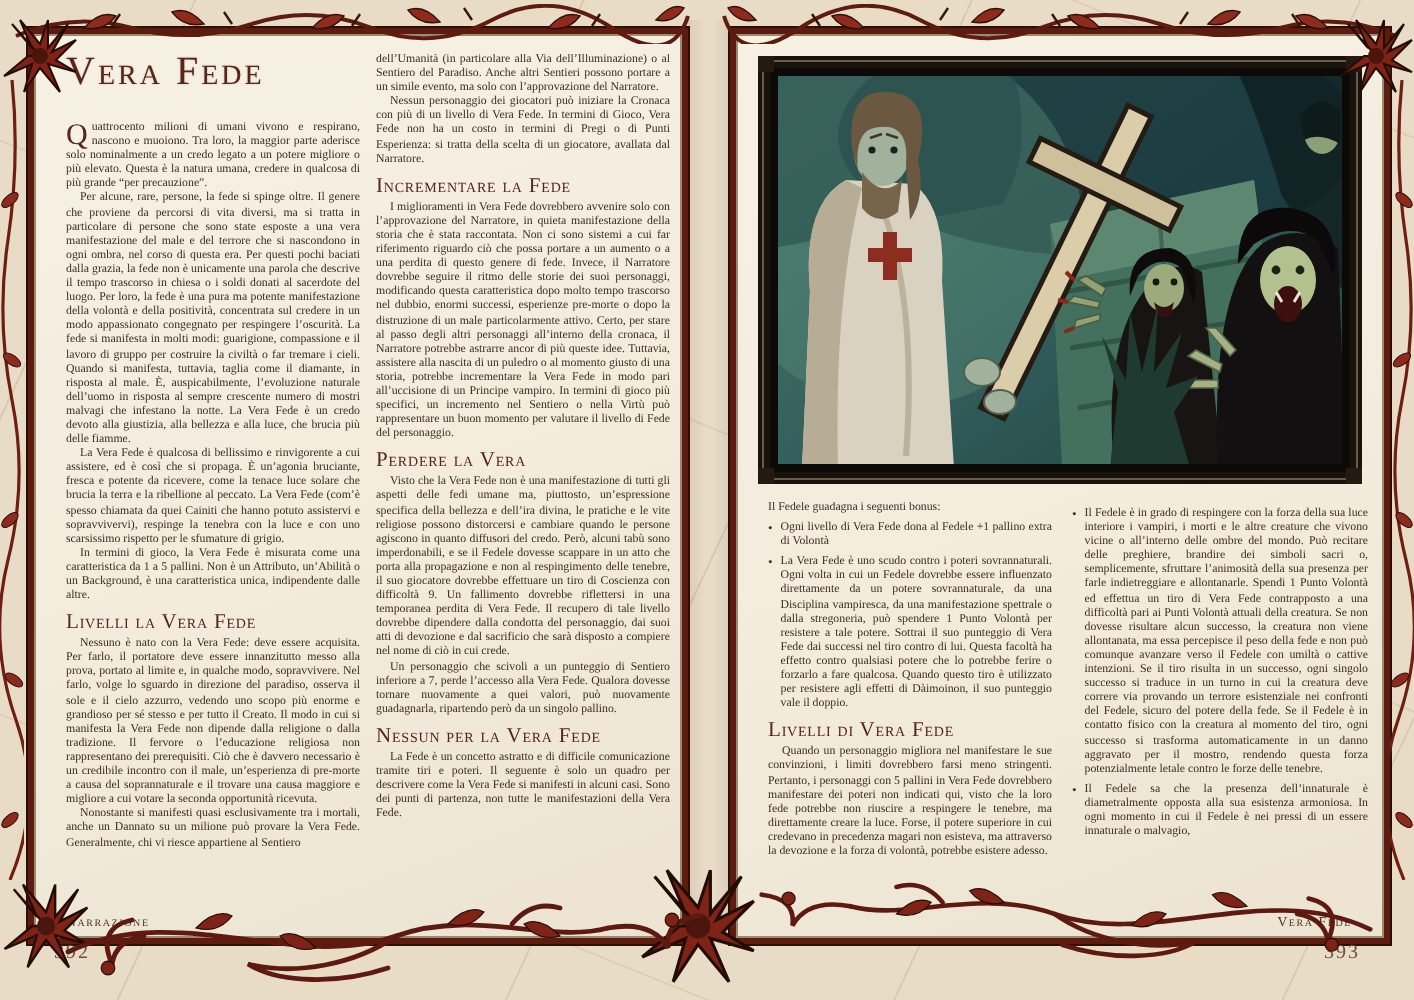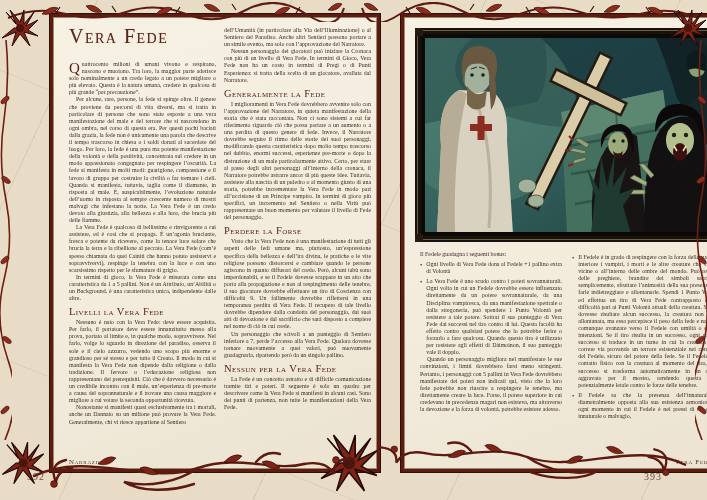--- a/index.html
+++ b/index.html
@@ -9,21 +9,20 @@
     background-image:
       repeating-linear-gradient(115deg, transparent 0 88px, rgba(150,128,100,.20) 88px 89px, transparent 89px 176px),
       repeating-linear-gradient(22deg, transparent 0 132px, rgba(150,128,100,.15) 132px 133px, transparent 133px 266px);
     font-family:"Liberation Serif", serif;
   }
   .page{
     position:absolute;top:14px;width:324px;height:452px;
     background:linear-gradient(160deg,#f7f1e4 0%,#f3ecdd 55%,#ece3d1 100%);
     border:3px solid #5e1b10;
     box-shadow:0 0 0 1px #2b1008, inset 0 0 0 1px #9a8a70;
-    margin-left:36px;
   }
   #page-left{left:14px;}
   #page-right{left:365px;}
   .page-title{
     position:absolute;left:16px;top:8px;
     font-variant:small-caps;font-size:20px;letter-spacing:1.5px;
     color:#57251a;text-shadow:0 0 1px rgba(87,37,26,.25);
   }
   .col{
     position:absolute;width:147px;text-align:justify;
@@ -44,21 +43,21 @@
   .footer-label{
     position:absolute;bottom:4px;font-variant:small-caps;
     font-size:6.8px;letter-spacing:.8px;color:#4a372c;
   }
   #page-left .footer-label{left:16px;}
   #page-right .footer-label{right:16px;}
   .page-number{
     position:absolute;top:471px;font-size:10px;color:#6a4f38;letter-spacing:1px;
   }
   #pnum-left{left:27px;}
-  #pnum-right{left:644px;}
+  #pnum-right{left:662px;}
   .illus{position:absolute;left:11px;top:11px;width:302px;height:214px;}
   #pr-col1{left:16px;top:234px;width:142px;height:196px;}
   #pr-col2{left:168px;top:234px;width:148px;height:196px;}
   .bullet{display:flex;gap:4px;margin-top:3px;}
   .bullet::before{content:"•";flex:0 0 auto;font-size:6.5px;line-height:7.1px;color:#3c2b22;}
   .bullet span{flex:1 1 auto;text-align:justify;}
   .orn{position:absolute;pointer-events:none;}
   .gutter-shadow{
     position:absolute;left:344px;top:10px;width:21px;height:462px;
     background:linear-gradient(90deg,rgba(90,60,40,.10),rgba(90,60,40,0) 40%,rgba(90,60,40,0) 60%,rgba(90,60,40,.10));
@@ -80,23 +79,23 @@
       <p>La Vera Fede è qualcosa di bellissimo e rinvigorente a cui assistere, ed è così che si propaga. È un’agonia bruciante, fresca e potente da ricevere, come la tenace luce solare che brucia la terra e la ribellione al peccato. La Vera Fede (com’è spesso chiamata da quei Cainiti che hanno potuto assistervi e sopravvivervi), respinge la tenebra con la luce e con uno scarsissimo rispetto per le sfumature di grigio.</p>
       <p>In termini di gioco, la Vera Fede è misurata come una caratteristica da 1 a 5 pallini. Non è un Attributo, un’Abilità o un Background, è una caratteristica unica, indipendente dalle altre.</p>
       <div class="sec-heading">Livelli la Vera Fede</div>
       <p>Nessuno è nato con la Vera Fede: deve essere acquisita. Per farlo, il portatore deve essere innanzitutto messo alla prova, portato al limite e, in qualche modo, sopravvivere. Nel farlo, volge lo sguardo in direzione del paradiso, osserva il sole e il cielo azzurro, vedendo uno scopo più enorme e grandioso per sé stesso e per tutto il Creato. Il modo in cui si manifesta la Vera Fede non dipende dalla religione o dalla tradizione. Il fervore o l’educazione religiosa non rappresentano dei prerequisiti. Ciò che è davvero necessario è un credibile incontro con il male, un’esperienza di pre-morte a causa del soprannaturale e il trovare una causa maggiore e migliore a cui votare la seconda opportunità ricevuta.</p>
       <p>Nonostante si manifesti quasi esclusivamente tra i mortali, anche un Dannato su un milione può provare la Vera Fede. Generalmente, chi vi riesce appartiene al Sentiero</p>
     </div>
 
     <div class="col" id="pl-col2">
       <p class="noindent">dell’Umanità (in particolare alla Via dell’Illuminazione) o al Sentiero del Paradiso. Anche altri Sentieri possono portare a un simile evento, ma solo con l’approvazione del Narratore.</p>
       <p>Nessun personaggio dei giocatori può iniziare la Cronaca con più di un livello di Vera Fede. In termini di Gioco, Vera Fede non ha un costo in termini di Pregi o di Punti Esperienza: si tratta della scelta di un giocatore, avallata dal Narratore.</p>
-      <div class="sec-heading">Generalmente la Fede</div>
+      <div class="sec-heading">Incrementare la Fede</div>
       <p>I miglioramenti in Vera Fede dovrebbero avvenire solo con l’approvazione del Narratore, in quieta manifestazione della storia che è stata raccontata. Non ci sono sistemi a cui far riferimento riguardo ciò che possa portare a un aumento o a una perdita di questo genere di fede. Invece, il Narratore dovrebbe seguire il ritmo delle storie dei suoi personaggi, modificando questa caratteristica dopo molto tempo trascorso nel dubbio, enormi successi, esperienze pre-morte o dopo la distruzione di un male particolarmente attivo. Certo, per stare al passo degli altri personaggi all’interno della cronaca, il Narratore potrebbe astrarre ancor di più queste idee. Tuttavia, assistere alla nascita di un puledro o al momento giusto di una storia, potrebbe incrementare la Vera Fede in modo pari all’uccisione di un Principe vampiro. In termini di gioco più specifici, un incremento nel Sentiero o nella Virtù può rappresentare un buon momento per valutare il livello di Fede del personaggio.</p>
-      <div class="sec-heading">Perdere la Forse</div>
+      <div class="sec-heading">Perdere la Vera</div>
       <p>Visto che la Vera Fede non è una manifestazione di tutti gli aspetti delle fedi umane ma, piuttosto, un’espressione specifica della bellezza e dell’ira divina, le pratiche e le vite religiose possono distorcersi e cambiare quando le persone agiscono in quanto diffusori del credo. Però, alcuni tabù sono imperdonabili, e se il Fedele dovesse scappare in un atto che porta alla propagazione e non al respingimento delle tenebre, il suo giocatore dovrebbe effettuare un tiro di Coscienza con difficoltà 9. Un fallimento dovrebbe riflettersi in una temporanea perdita di Vera Fede. Il recupero di tale livello dovrebbe dipendere dalla condotta del personaggio, dai suoi atti di devozione e dal sacrificio che sarà disposto a compiere nel nome di ciò in cui crede.</p>
       <p>Un personaggio che scivoli a un punteggio di Sentiero inferiore a 7, perde l’accesso alla Vera Fede. Qualora dovesse tornare nuovamente a quei valori, può nuovamente guadagnarla, ripartendo però da un singolo pallino.</p>
       <div class="sec-heading">Nessun per la Vera Fede</div>
       <p>La Fede è un concetto astratto e di difficile comunicazione tramite tiri e poteri. Il seguente è solo un quadro per descrivere come la Vera Fede si manifesti in alcuni casi. Sono dei punti di partenza, non tutte le manifestazioni della Vera Fede.</p>
     </div>
 
     <div class="footer-label">Narrazione</div>
   </div>
 
   <div class="page" id="page-right">
@@ -187,20 +186,21 @@
     </svg>
 
     <div class="col" id="pr-col1">
       <p class="noindent">Il Fedele guadagna i seguenti bonus:</p>
       <div class="bullet">
           <span>Ogni livello di Vera Fede dona al Fedele +1 pallino extra di Volontà</span>
         </div>
       <div class="bullet">
           <span>La Vera Fede è uno scudo contro i poteri sovrannaturali. Ogni volta in cui un Fedele dovrebbe essere influenzato direttamente da un potere sovrannaturale, da una Disciplina vampiresca, da una manifestazione spettrale o dalla stregoneria, può spendere 1 Punto Volontà per resistere a tale potere. Sottrai il suo punteggio di Vera Fede dai successi nel tiro contro di lui. Questa facoltà ha effetto contro qualsiasi potere che lo potrebbe ferire o forzarlo a fare qualcosa. Quando questo tiro è utilizzato per resistere agli effetti di Dàimoinon, il suo punteggio vale il doppio.</span>
         </div>
+      <div class="sec-heading">Livelli di Vera Fede</div>
       <p>Quando un personaggio migliora nel manifestare le sue convinzioni, i limiti dovrebbero farsi meno stringenti. Pertanto, i personaggi con 5 pallini in Vera Fede dovrebbero manifestare dei poteri non indicati qui, visto che la loro fede potrebbe non riuscire a respingere le tenebre, ma direttamente creare la luce. Forse, il potere superiore in cui credevano in precedenza magari non esisteva, ma attraverso la devozione e la forza di volontà, potrebbe esistere adesso.</p>
     </div>
 
     <div class="col" id="pr-col2">
       <div class="bullet">
           <span>Il Fedele è in grado di respingere con la forza della sua luce interiore i vampiri, i morti e le altre creature che vivono vicine o all’interno delle ombre del mondo. Può recitare delle preghiere, brandire dei simboli sacri o, semplicemente, sfruttare l’animosità della sua presenza per farle indietreggiare e allontanarle. Spendi 1 Punto Volontà ed effettua un tiro di Vera Fede contrapposto a una difficoltà pari ai Punti Volontà attuali della creatura. Se non dovesse risultare alcun successo, la creatura non viene allontanata, ma essa percepisce il peso della fede e non può comunque avanzare verso il Fedele con umiltà o cattive intenzioni. Se il tiro risulta in un successo, ogni singolo successo si traduce in un turno in cui la creatura deve correre via provando un terrore esistenziale nei confronti del Fedele, sicuro del potere della fede. Se il Fedele è in contatto fisico con la creatura al momento del tiro, ogni successo si trasforma automaticamente in un danno aggravato per il mostro, rendendo questa forza potenzialmente letale contro le forze delle tenebre.</span>
         </div>
       <div class="bullet">
           <span>Il Fedele sa che la presenza dell’innaturale è diametralmente opposta alla sua esistenza armoniosa. In ogni momento in cui il Fedele è nei pressi di un essere innaturale o malvagio,</span>
         </div>

